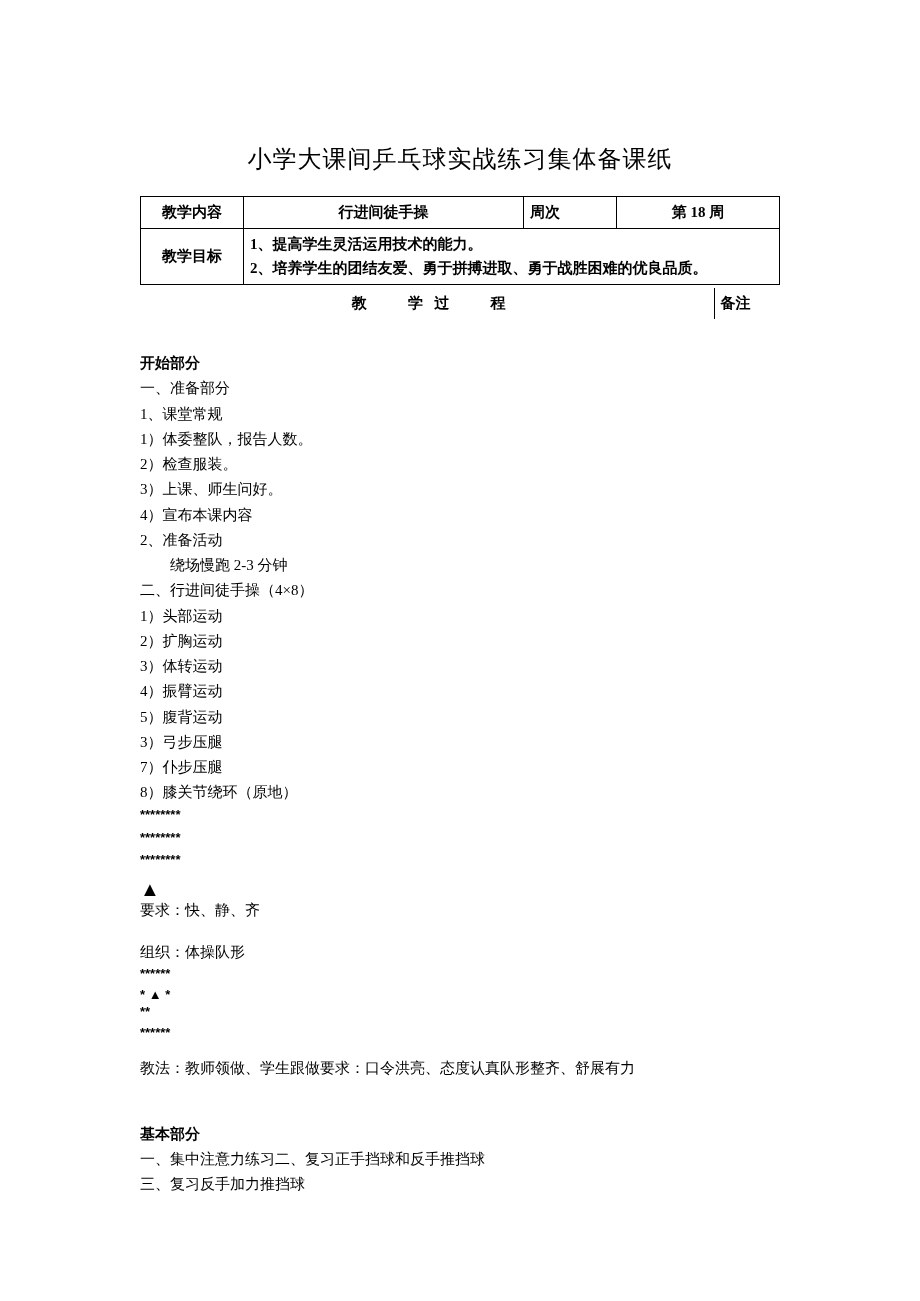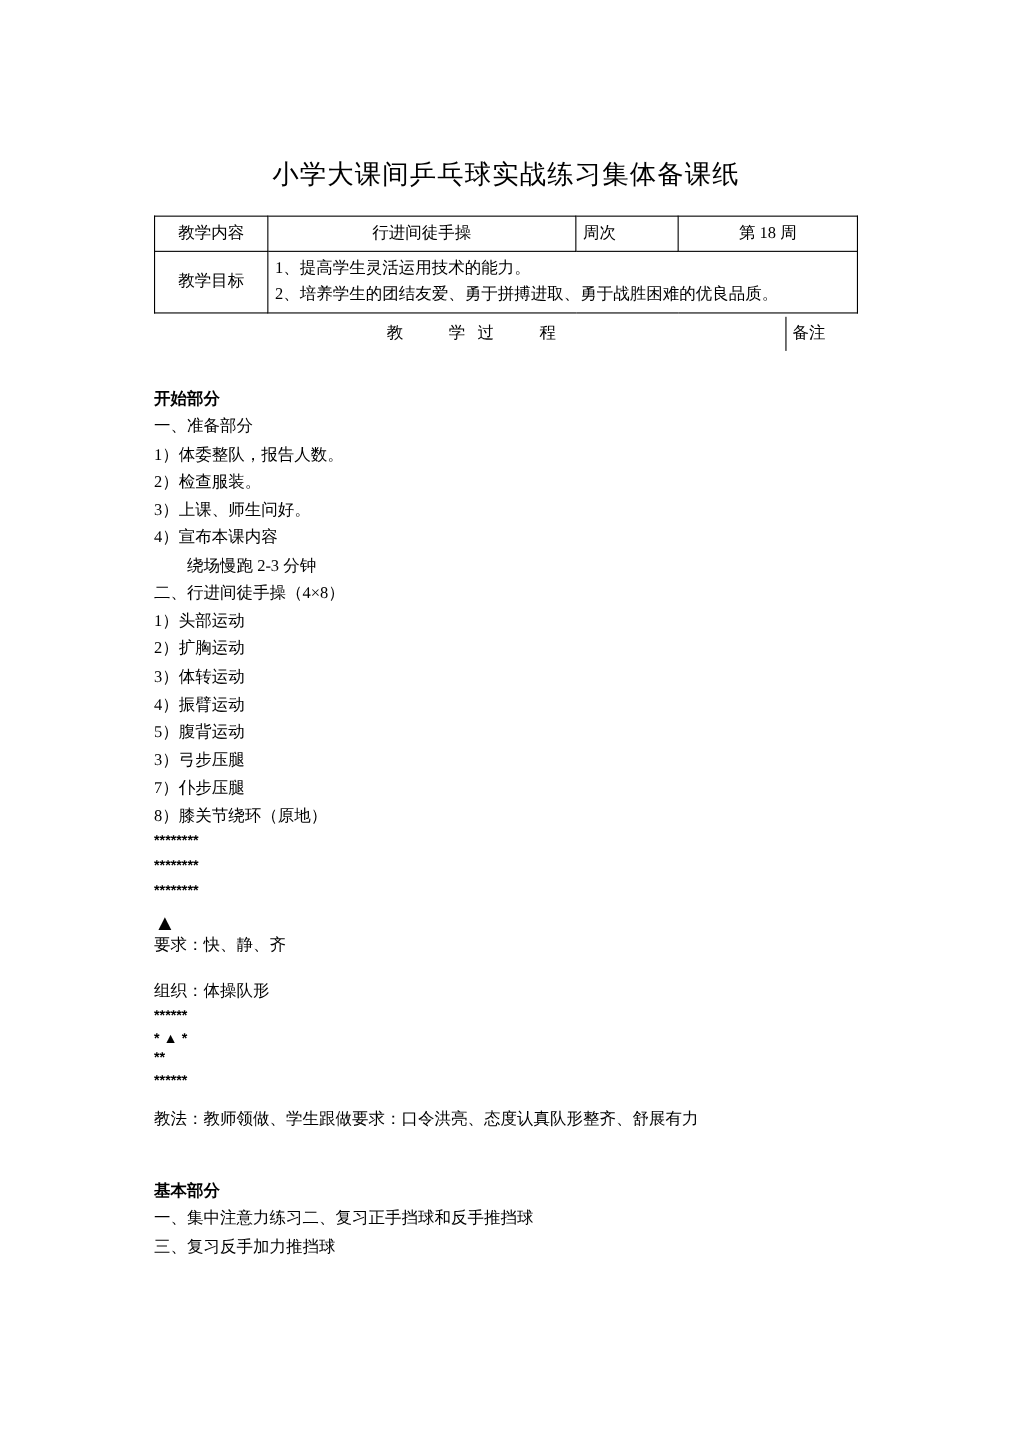--- a/index.html
+++ b/index.html
@@ -22,20 +22,21 @@
     text-align: center;
     font-size: 24px;
     font-weight: 400;
     margin-bottom: 18px;
     letter-spacing: 1px;
   }
   table.head-table {
     width: 100%;
     border-collapse: collapse;
     margin-bottom: 30px;
+    font-weight: bold;
   }
   table.head-table td {
     border: 1px solid #000;
     padding: 4px 6px;
     vertical-align: middle;
     font-size: 15px;
   }
   .cell-label {
     text-align: center;
     width: 90px;
@@ -130,24 +131,26 @@
           <div class="proc-right">备注</div>
         </div>
       </td>
     </tr>
   </tbody>
     </table>
 
   <div class="block">
     <p class="section-head">开始部分</p>
     <p>一、准备部分</p>
+    <p>1、课堂常规</p>
     <p>1）体委整队，报告人数。</p>
     <p>2）检查服装。</p>
     <p>3）上课、师生问好。</p>
     <p>4）宣布本课内容</p>
+    <p>2、准备活动</p>
     <p class="indent">绕场慢跑 2-3 分钟</p>
     <p>二、行进间徒手操（4×8）</p>
     <p>1）头部运动</p>
     <p>2）扩胸运动</p>
     <p>3）体转运动</p>
     <p>4）振臂运动</p>
     <p>5）腹背运动</p>
     <p>3）弓步压腿</p>
     <p>7）仆步压腿</p>
     <p>8）膝关节绕环（原地）</p>

